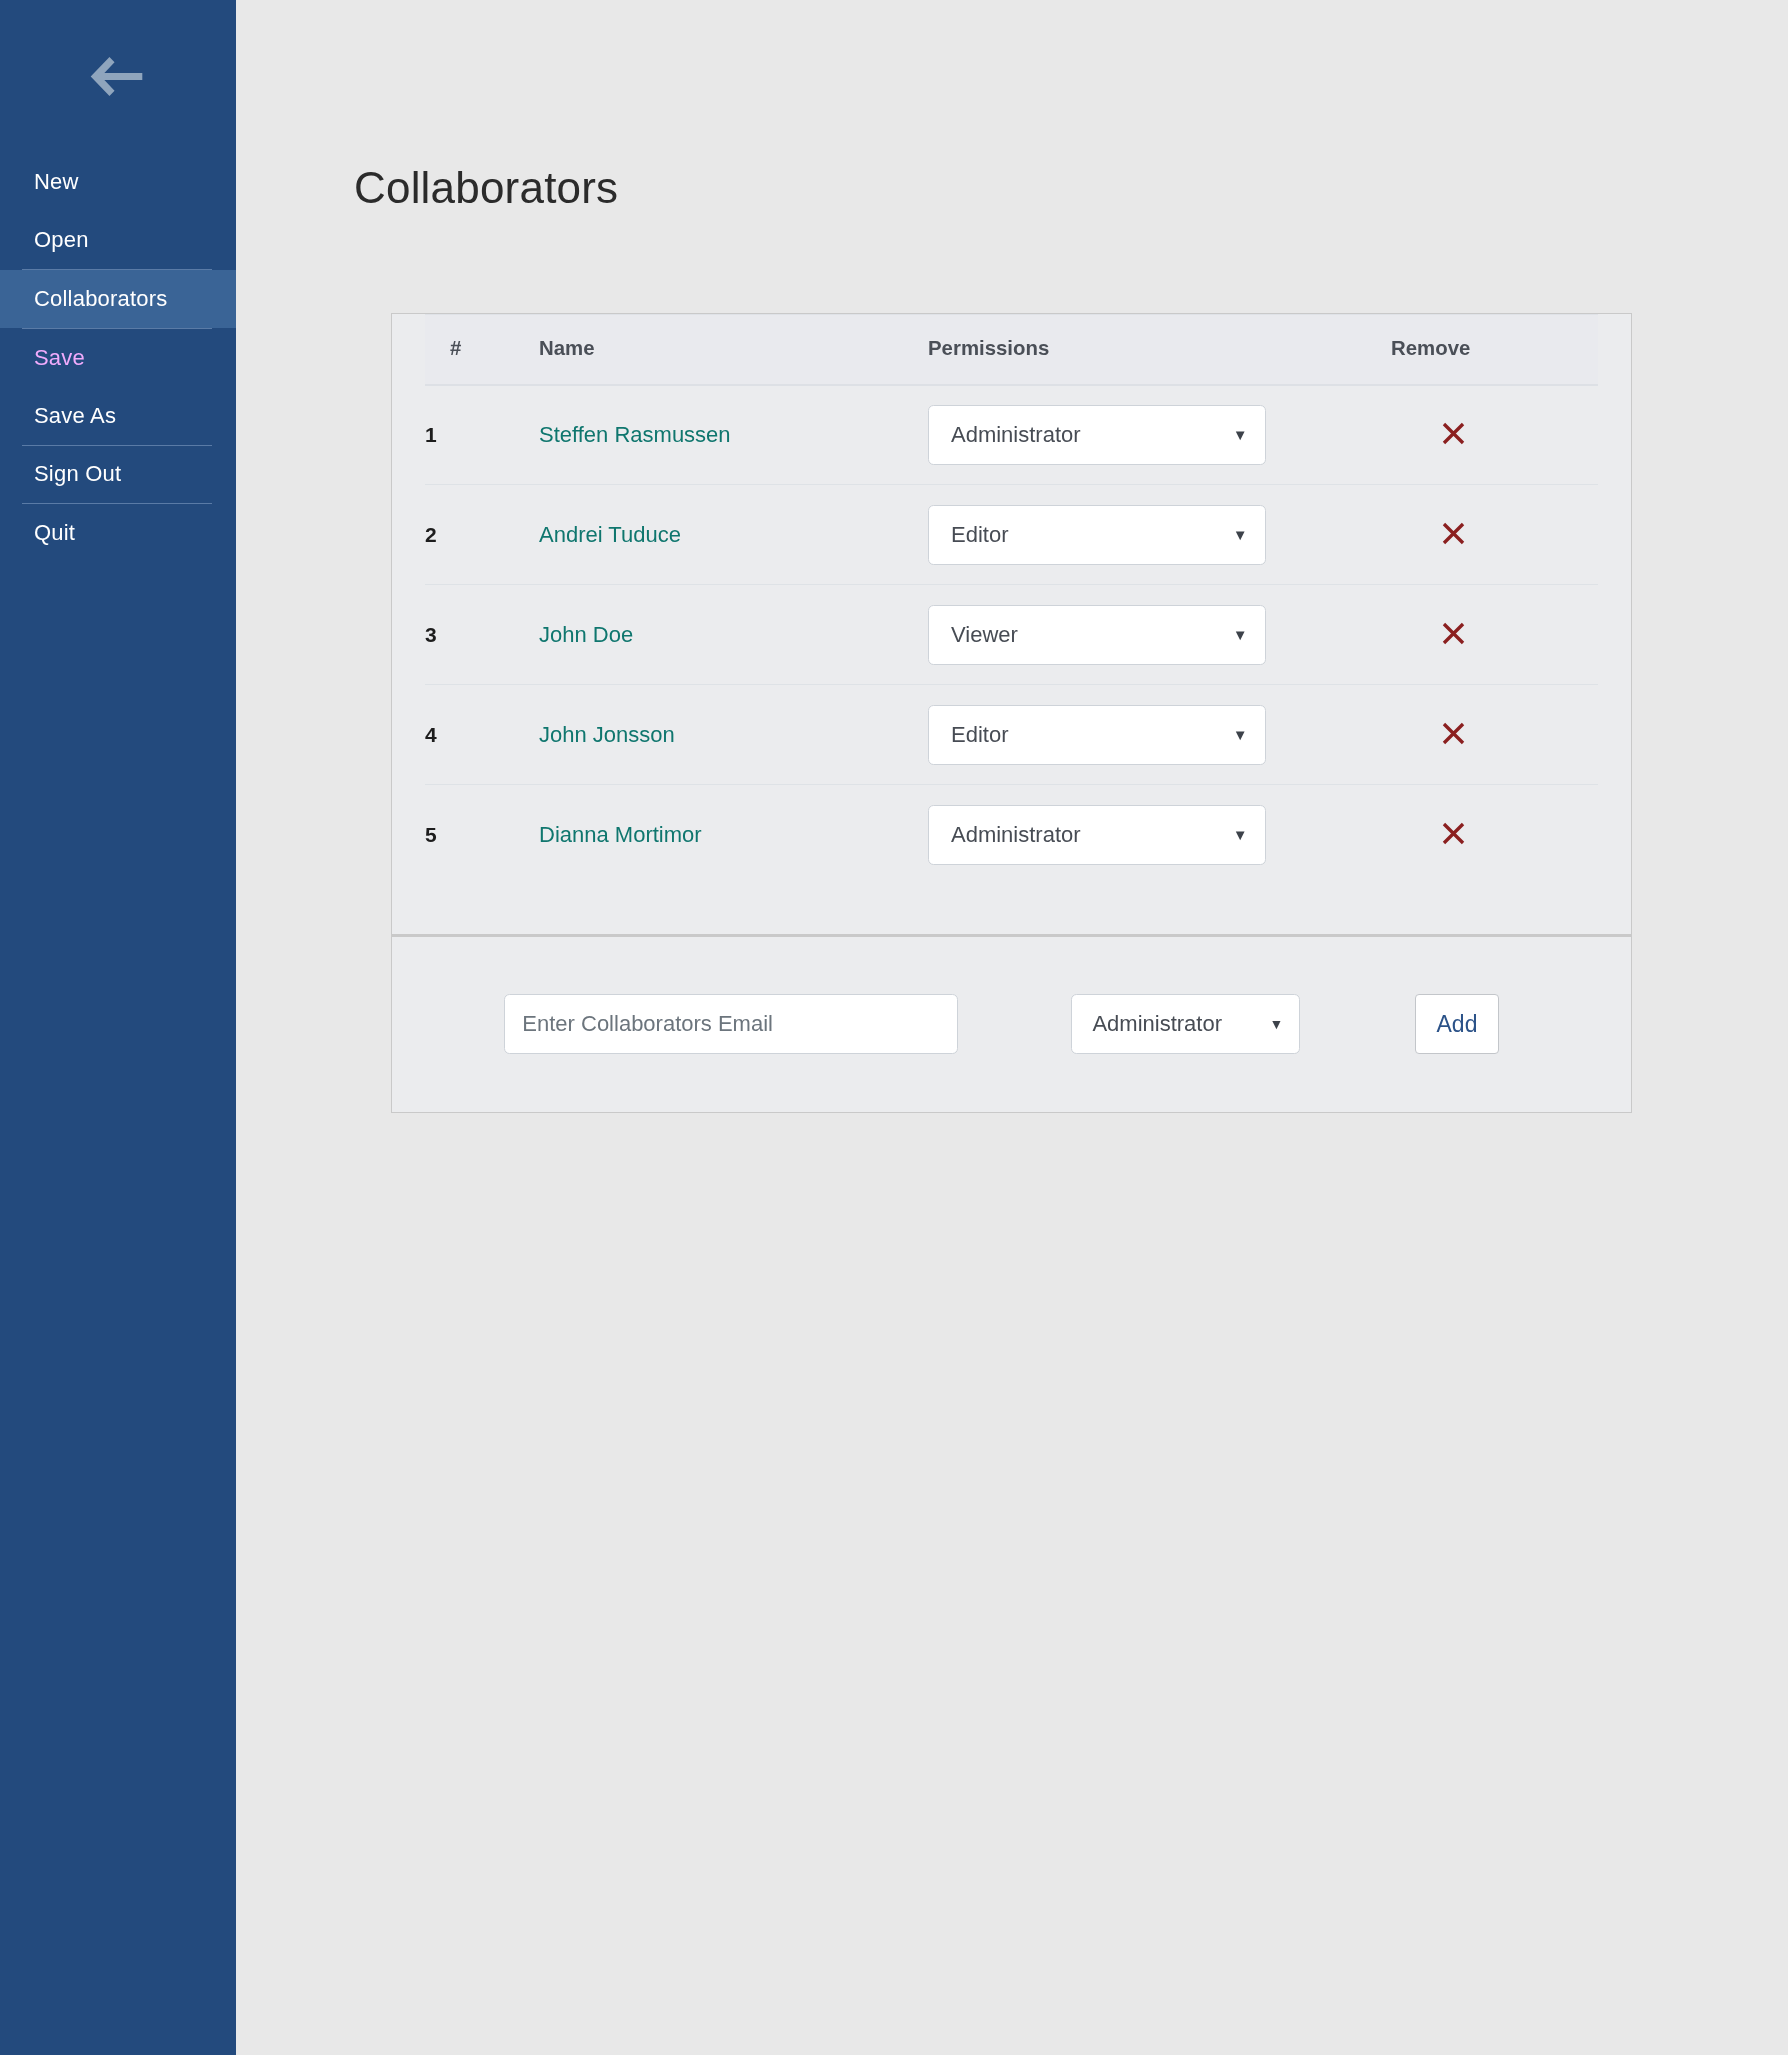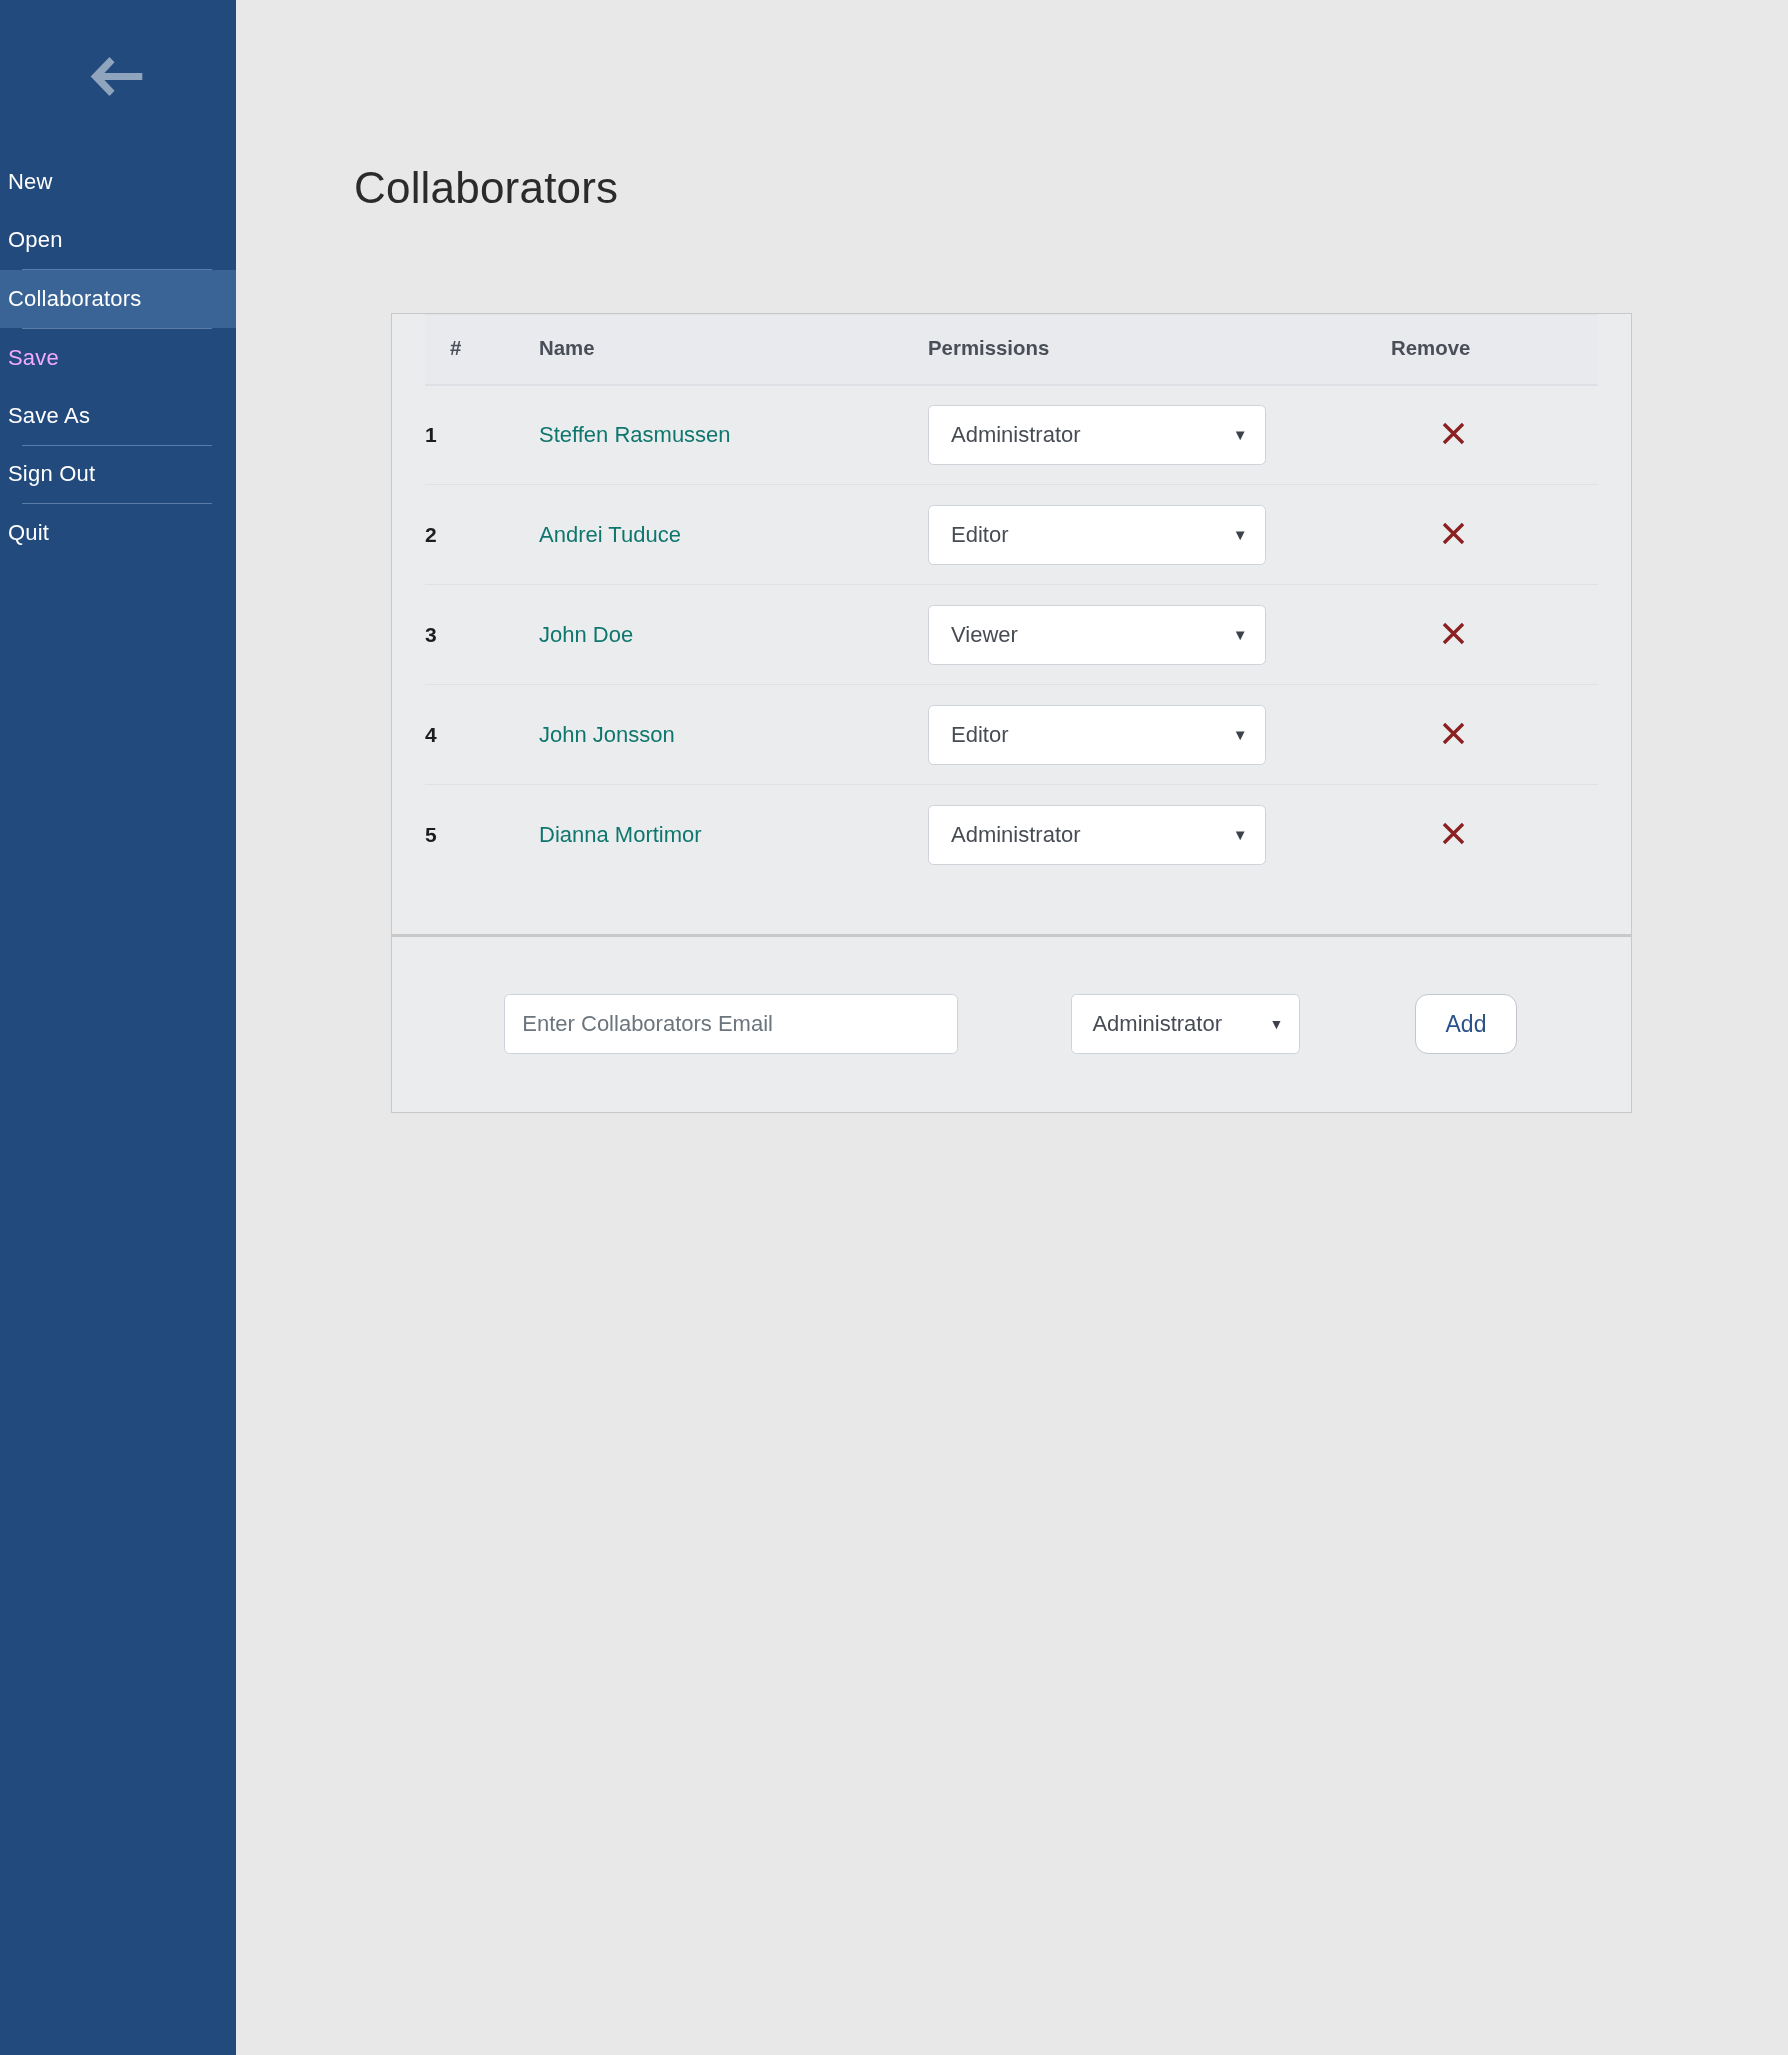--- a/index.html
+++ b/index.html
@@ -41,21 +41,21 @@
     height: 49px;
     display: block;
   }
   .nav-list {
     display: block;
   }
   .nav-item {
     height: 58px;
     display: flex;
     align-items: center;
-    padding-left: 8px;
+    padding-left: 34px;
     box-sizing: border-box;
     color: #ffffff;
     font-size: 22px;
     letter-spacing: 0.2px;
   }
   .nav-item.active {
     background: #3a6496;
   }
   .nav-item.disabled {
     color: #f0abfc;
@@ -201,26 +201,26 @@
     display: flex;
     align-items: center;
     justify-content: space-between;
     padding: 0 15.7px 0 20.4px;
     box-sizing: border-box;
     font-size: 22px;
     color: #474c54;
   }
   .form-select .caret { font-size: 14px; color: #3d424a; line-height: 1; }
   .add-btn {
-    width: 102px;
+    width: 84px;
     height: 60px;
     margin-left: 115px;
     background: #ffffff;
     border: 1.6px solid #c3c6ca;
-    border-radius: 13px;
+    border-radius: 4px;
     font-size: 23px;
     color: #2b5288;
     font-family: "Liberation Sans", sans-serif;
     cursor: pointer;
     padding: 0;
   }
 </style>
 </head>
 <body>
 

